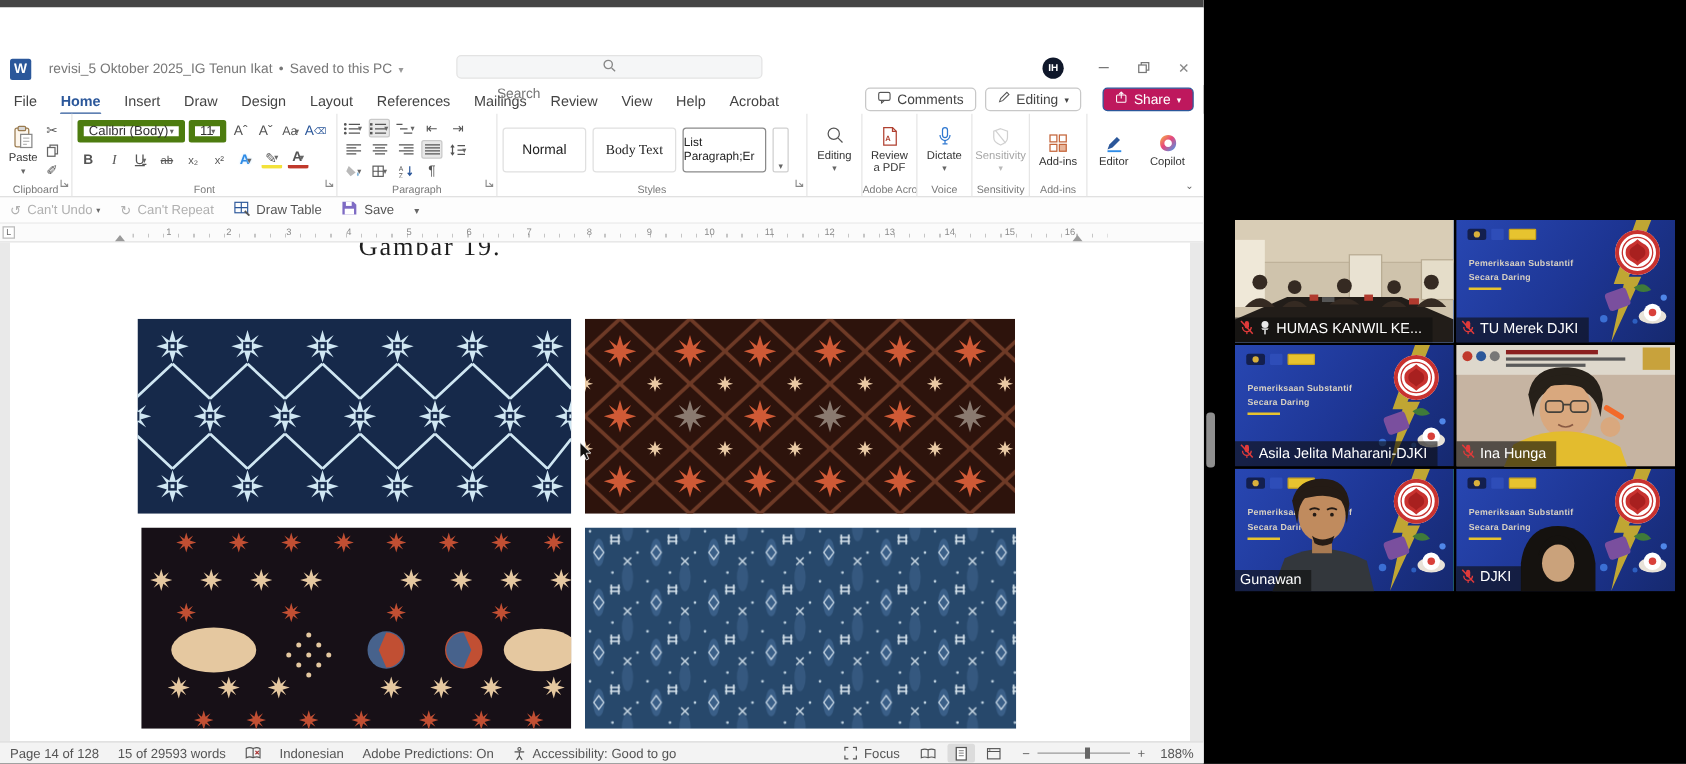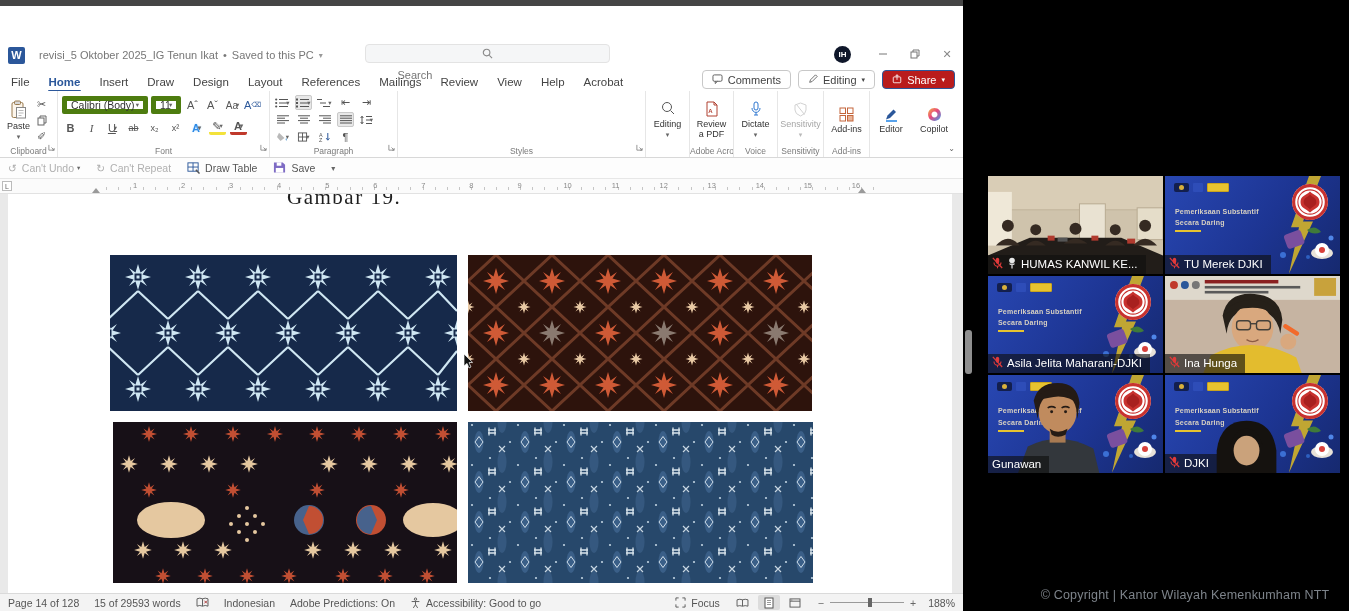--- a/index.html
+++ b/index.html
@@ -24,21 +24,21 @@
             display:flex; align-items:center; justify-content:center; margin-right:16px;}
   .wctl { width:32px; height:24px; display:flex; align-items:center; justify-content:center; color:#888; font-size:11px; }
 
   .menubar { position:absolute; left:0; top:68px; width:963px; height:23px; display:flex; align-items:flex-end; padding-left:10px; gap:17px; }
   .mtab { font-size:11.5px; color:#444; position:relative; padding:3px 1px; cursor:default; }
   .mtab.active { color:#2b579a; font-weight:bold; }
   .mtab.active::after { content:""; position:absolute; left:0; right:0; bottom:-1px; height:2.5px; background:#2b579a; border-radius:2px;}
   .menu-right { position:absolute; right:8px; top:70px; display:flex; gap:7px; align-items:center; }
   .pill { height:19px; border:1px solid #c8c8c8; border-radius:4px; display:flex; align-items:center; gap:5px;
           padding:0 9px; font-size:11px; color:#444; background:#fff;}
-  .pill.blue { background:#b91c1c; border-color:#2b579a; color:#fff; }
+  .pill.blue { background:#be185d; border-color:#2b579a; color:#fff;margin-left:10px; }
   .pill .chev { font-size:7px; }
 
   
   .ribbon { position:absolute; left:0; top:91px; width:963px; height:67px; background:#fff; border-bottom:1px solid #d8d8d8; display:flex; }
   .rgroup { position:relative; border-right:1px solid #e6e6e6; height:100%; padding:3px 4px 13px 4px; }
   .rg-label { position:absolute; left:0; right:0; bottom:1px; text-align:center; font-size:8.5px; color:#7a7a7a; white-space:nowrap; overflow:hidden;}
   .launcher { position:absolute; right:2px; bottom:2px; }
   .gbtn { display:flex; flex-direction:column; align-items:center; justify-content:center; gap:2px;
           font-size:9px; color:#333; text-align:center; height:52px; padding:0 3px; border-radius:3px;}
   .gbtn .chev { font-size:7px; color:#666; }
@@ -349,20 +349,26 @@
             </span>
           <span class="sic">¶</span>
         </div>
         <div class="rg-label">Paragraph</div>
         <span class="launcher"><svg width="7" height="7" viewBox="0 0 8 8">
               <path d="M1 1 V7 H7 M4 4 L7 7 M7 4.6 V7 H4.6" fill="none" stroke="#888"></path>
             </svg></span>
       </div>
 
       <div class="rgroup" style="width:248px;">
+        <div class="row" style="gap:5px; margin-top:8px;">
+          <div class="style-box">Normal</div>
+          <div class="style-box serif">Body Text</div>
+          <div class="style-box sel" style="font-size:9.5px;">List Paragraph;Er</div>
+          <div style="width:13px; height:36px; border:1px solid #d0d0d0; border-radius:2px; display:flex; align-items:flex-end; justify-content:center; font-size:7px; color:#666;">▾</div>
+        </div>
         <div class="rg-label">Styles</div>
         <span class="launcher"><svg width="7" height="7" viewBox="0 0 8 8">
               <path d="M1 1 V7 H7 M4 4 L7 7 M7 4.6 V7 H4.6" fill="none" stroke="#888"></path>
             </svg></span>
       </div>
 
       <div class="rgroup" style="width:44px;">
         <div class="gbtn">
           <svg width="16" height="16" viewBox="0 0 16 16">
               <circle cx="7" cy="6" r="4.5" fill="none" stroke="#555"></circle>
@@ -985,14 +991,13 @@
               <rect x="3.8" y="0.8" width="3.4" height="6" rx="1.7" fill="#e03a3a"></rect>
               <path d="M2 5.5 a3.5 3.8 0 0 0 7 0" fill="none" stroke="#e03a3a" stroke-width="1.1"></path>
               <rect x="5" y="9.3" width="1" height="2" fill="#e03a3a"></rect>
               <line x1="0.8" y1="0.8" x2="10.2" y2="11" stroke="#e03a3a" stroke-width="1.2"></line>
             </svg></span>
         <span class="nm">DJKI</span>
       </div>
     </div>
   </div>
 
-  <div class="copyright">© Copyright | Kantor Wilayah Kemenkumham NTT</div>
 </div>
 
 </body></html>

